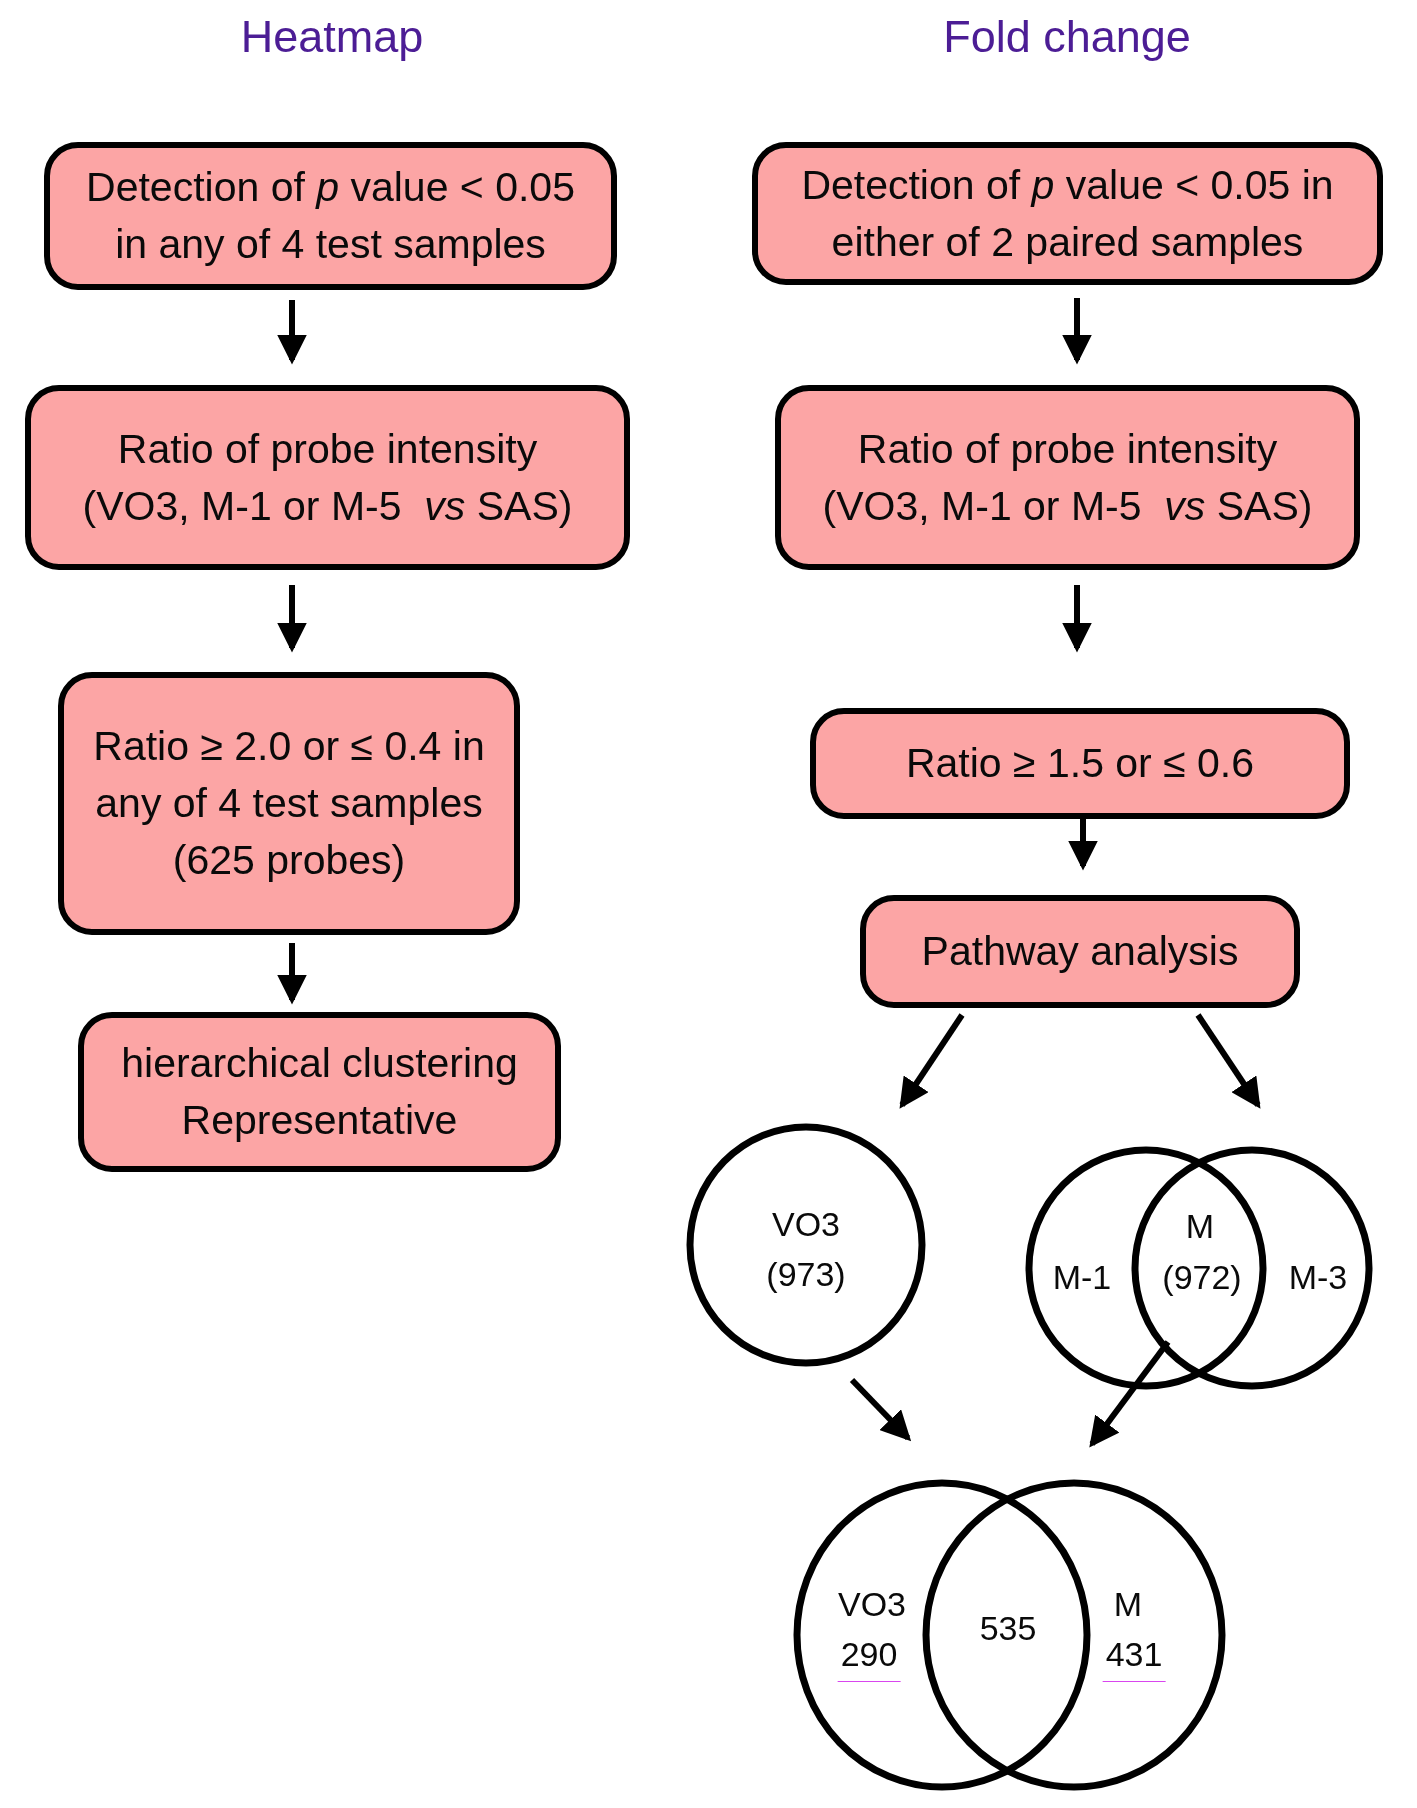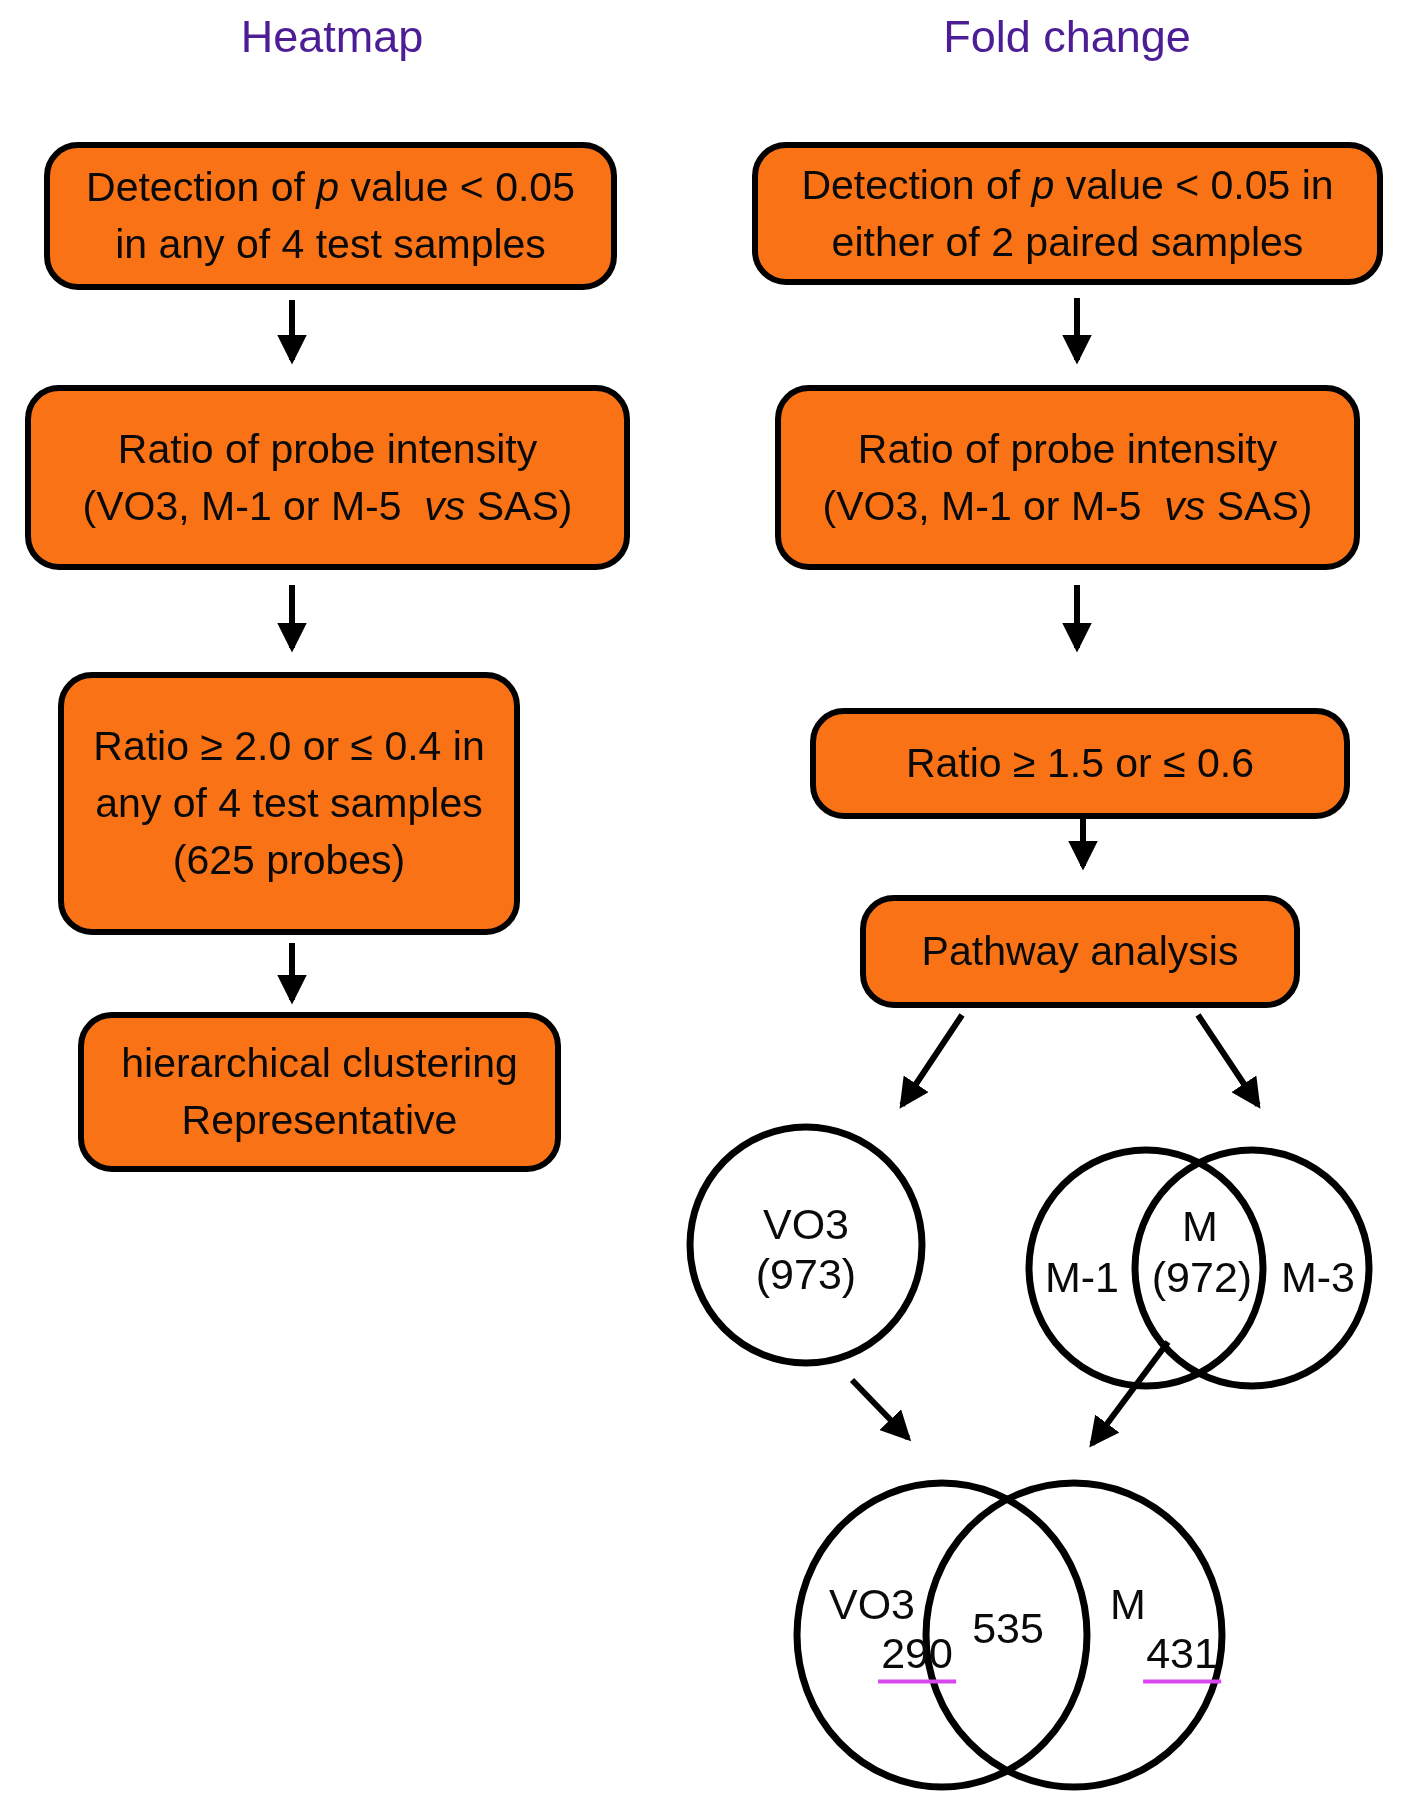--- a/index.html
+++ b/index.html
@@ -5,33 +5,33 @@
   html,body{margin:0;padding:0;background:#ffffff;}
   .canvas{
     position:relative;width:1417px;height:1808px;background:#ffffff;overflow:hidden;
     font-family:"Liberation Sans","DejaVu Sans",sans-serif;color:#000;
   }
   .col-title{
     position:absolute;transform:translate(-50%,0);
     font-size:45px;line-height:50px;white-space:nowrap;color:#4c1d95;
   }
   .box{
-    position:absolute;box-sizing:border-box;background:#f97316;
+    position:absolute;box-sizing:border-box;background:#fca5a5;
     border:6px solid #000;border-radius:34px;
     display:flex;flex-direction:column;justify-content:center;align-items:center;
     font-size:41px;line-height:57px;text-align:center;color:#0a0a0a;
   }
   .ln{white-space:nowrap;}
   .it{font-style:italic;}
   svg.layer{position:absolute;left:0;top:0;pointer-events:none;}
   .vlabel{
     position:absolute;transform:translate(-50%,-50%);
-    font-size:43px;line-height:48px;white-space:nowrap;color:#0a0a0a;
+    font-size:34px;line-height:48px;white-space:nowrap;color:#0a0a0a;
   }
-  .uline{border-bottom:4px solid #d946ef;padding:0 3px 3px 3px;margin-left:48px;}
+  .uline{border-bottom:1px solid #d946ef;padding:0 3px 3px 3px;}
 </style>
 </head>
 <body>
 
 <div class="canvas">
 
   <svg class="layer" width="1417" height="1808" viewBox="0 0 1417 1808">
     <defs>
       <marker id="ah" viewBox="0 0 10 10" refX="8.5" refY="5" markerWidth="5" markerHeight="5" orient="auto-start-reverse">
         <path d="M 0 0 L 10 5 L 0 10 z" fill="#000"></path>

